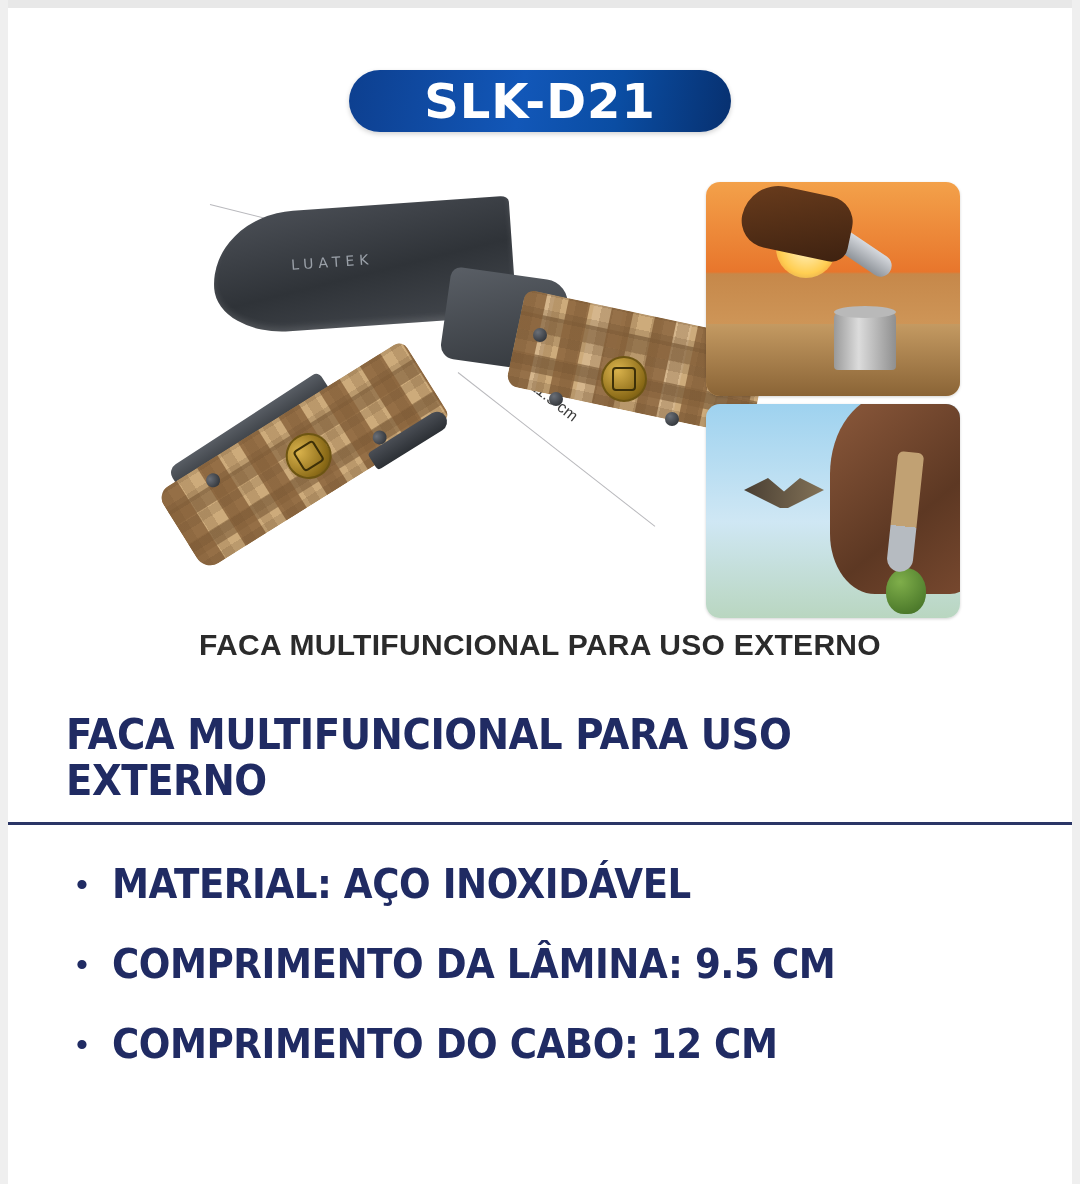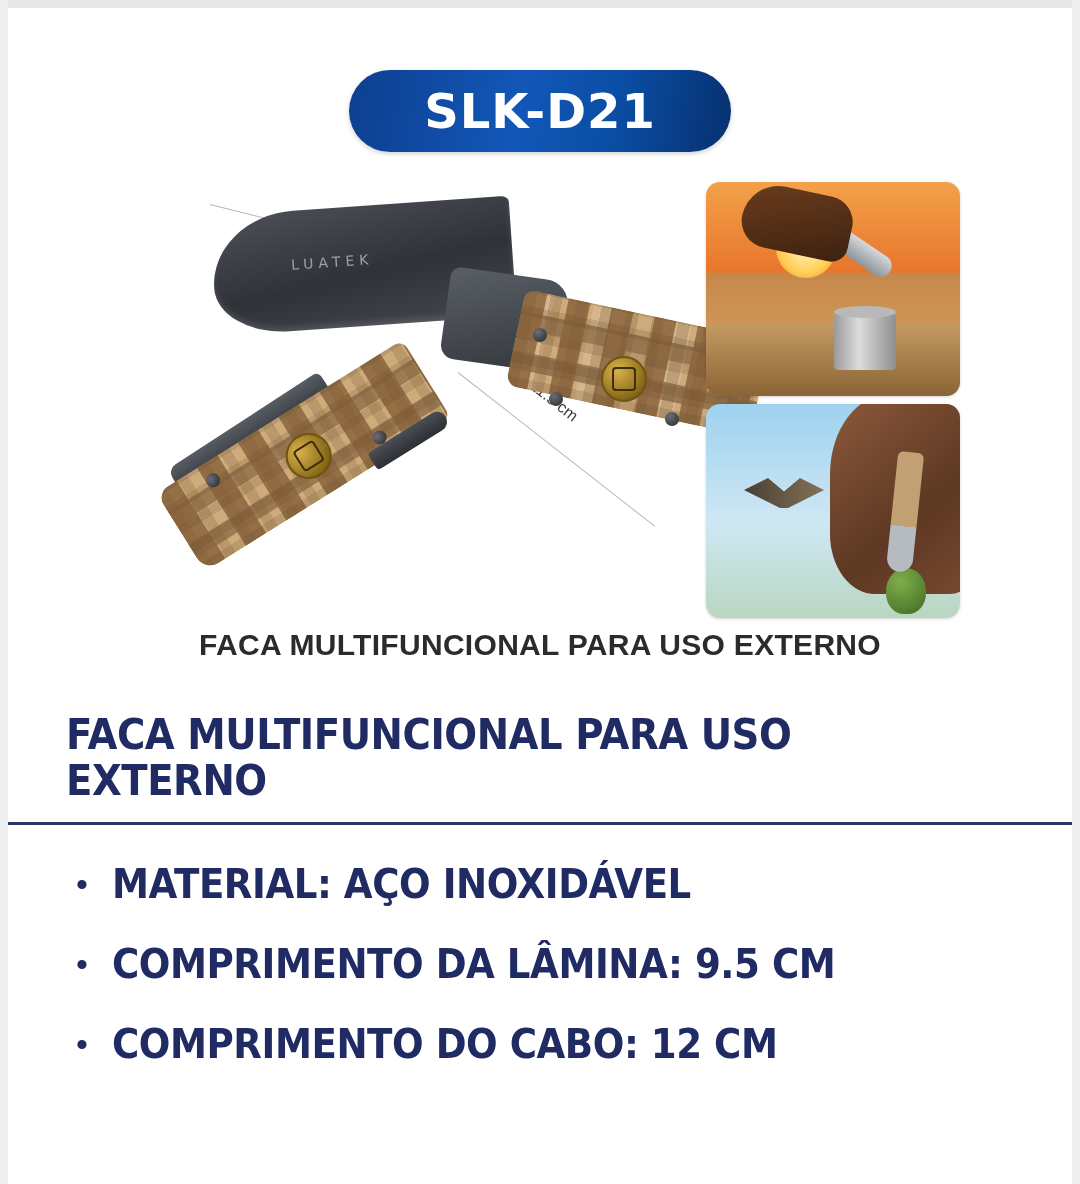--- a/index.html
+++ b/index.html
@@ -53,21 +53,21 @@
     height: 680px;
     background: #ffffff;
   }
 
   .sku-badge {
     position: absolute;
     top: 62px;
     left: 50%;
     transform: translateX(-50%);
     width: 382px;
-    height: 82px;
+    height: 62px;
     border-radius: 41px;
     background: linear-gradient(100deg, #0d3f8f 0%, #1257b8 45%, #0a4da3 70%, #07306f 100%);
     display: flex;
     align-items: center;
     justify-content: center;
     box-shadow: 0 2px 5px rgba(0,0,0,0.18);
   }
   .sku-badge .sku-text {
     color: #ffffff;
     font-size: 48px;

